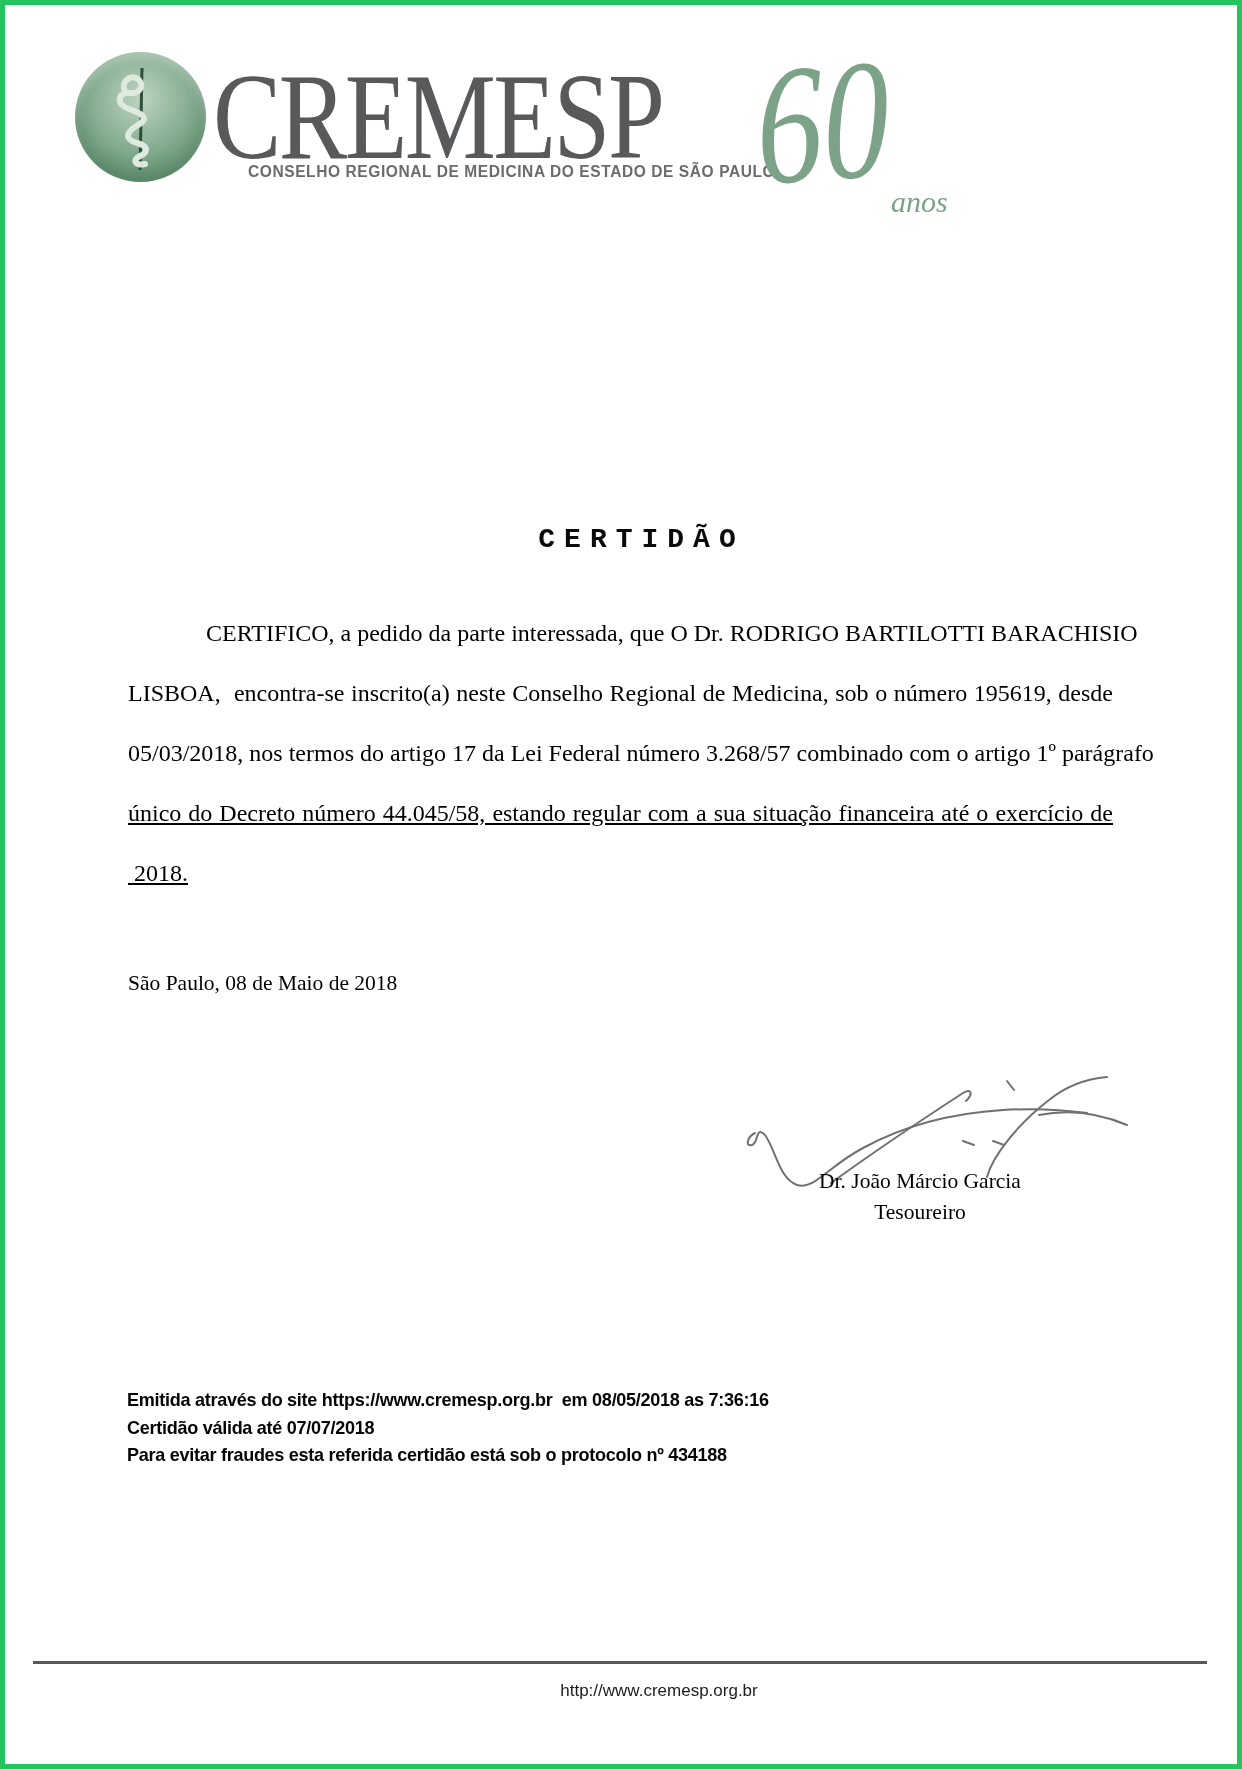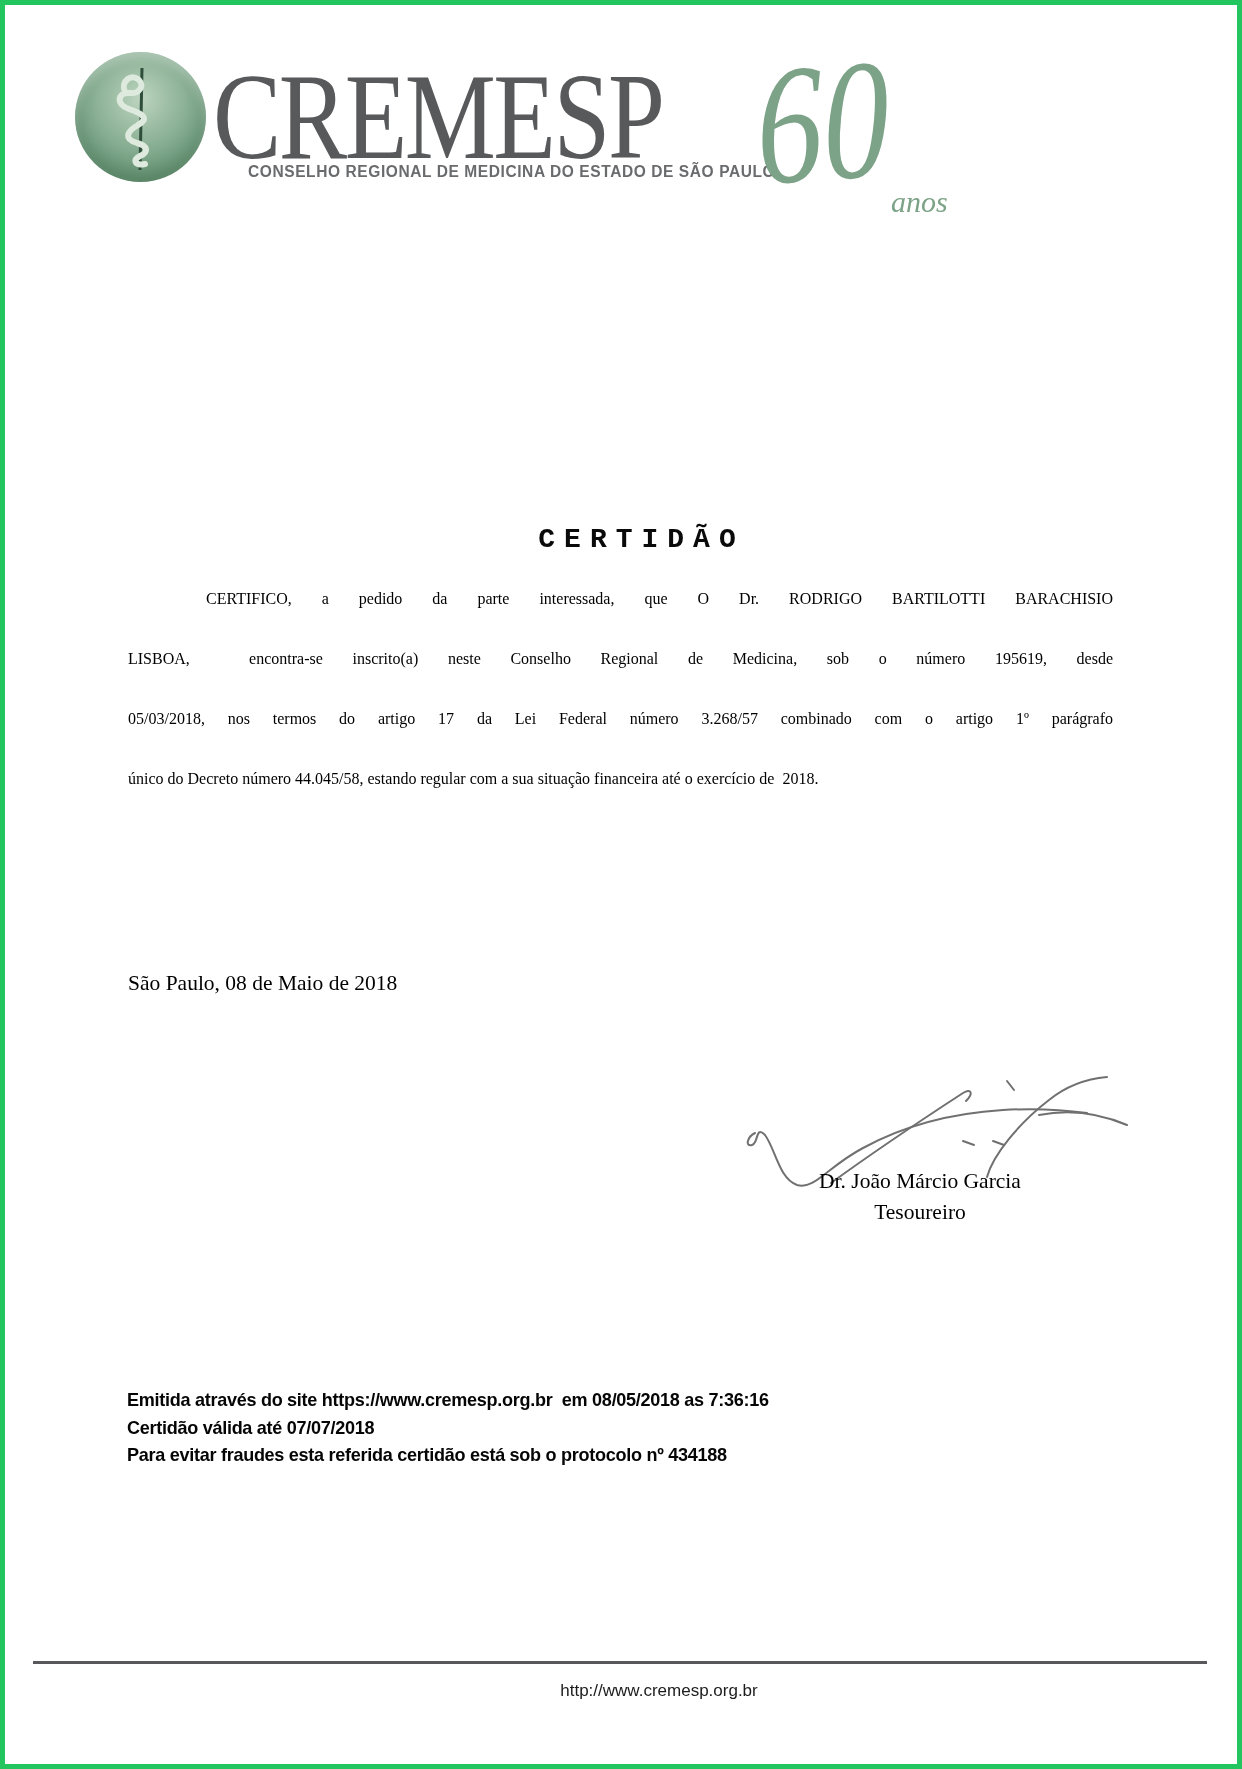--- a/index.html
+++ b/index.html
@@ -49,30 +49,30 @@
   
   .doc-title{
     position:absolute;left:0;top:503px;width:100%;
     margin:16px;text-align:center;
     font-size:28px;font-weight:bold;letter-spacing:9px;text-indent:9px;
     color:#0a0a0a;
     font-family:Liberation Mono, monospace;
   }
   
   .body-par{
-    position:absolute;left:123px;top:564px;width:985px;
-    font-size:16px;color:#000;
+    position:absolute;left:123px;top:598px;width:985px;
+    font-size:24px;color:#000;
   }
   .jline{
     height:60px;line-height:60px;white-space:nowrap;
     text-align:justify;text-align-last:justify;
     overflow:visible;
   }
   .jline.indent{padding-left:78px;width:907px;}
-  .jline.last{text-align-last:left;white-space:normal;}
+  .jline.last{text-align-last:left;white-space:normal;text-decoration:underline;}
   
   .dateline{
     position:absolute;left:123px;top:966px;width:985px;
     font-size:21.5px;
   }
   
   .signature{position:absolute;left:730px;top:1050px;}
   .signer{
     position:absolute;left:685px;top:1161px;width:460px;
     text-align:center;font-size:21.5px;line-height:31px;

